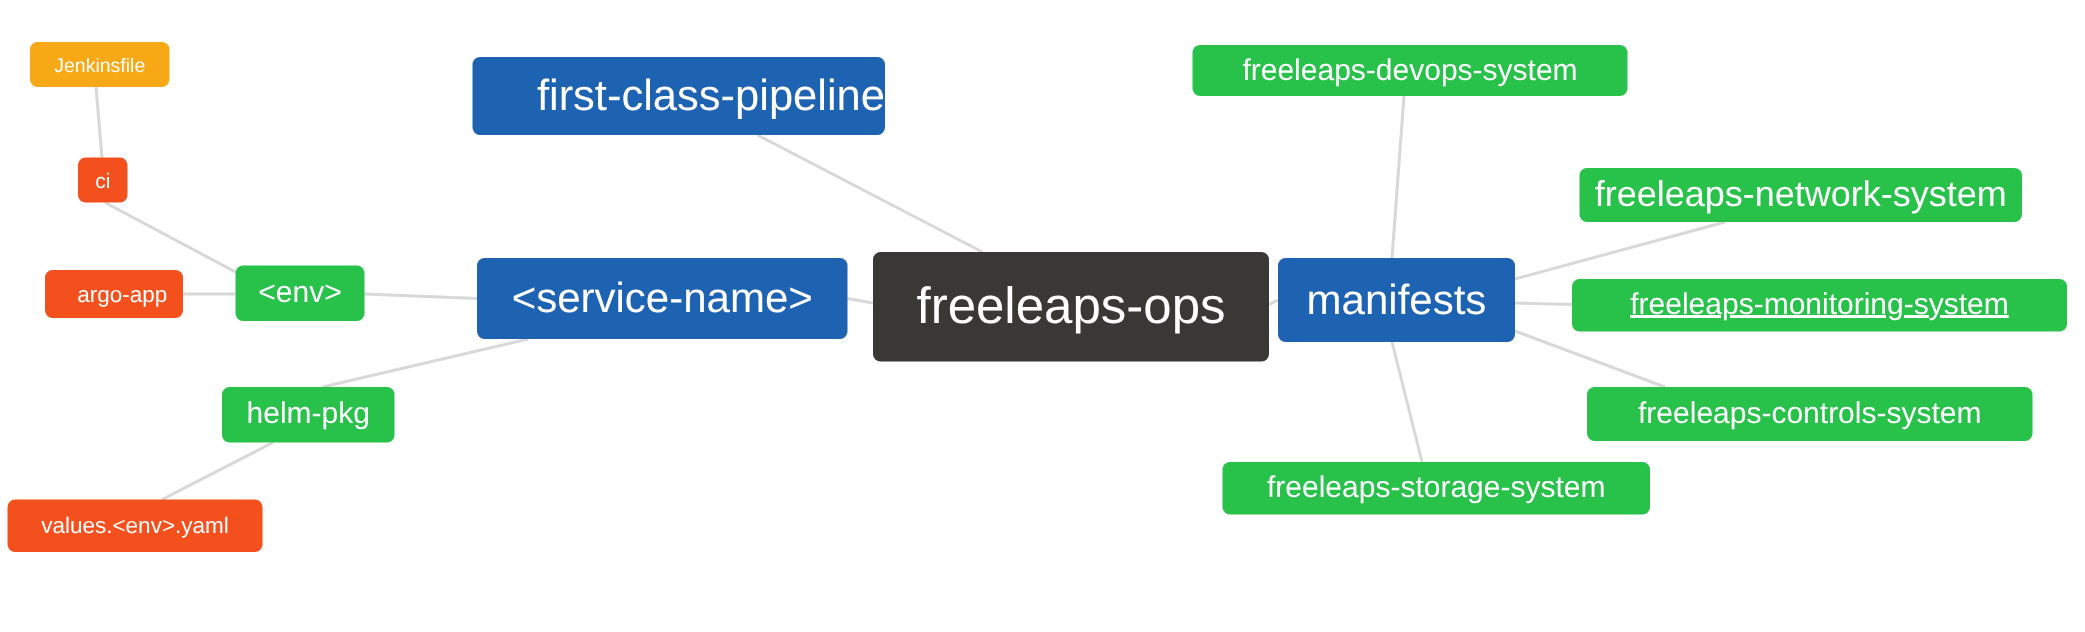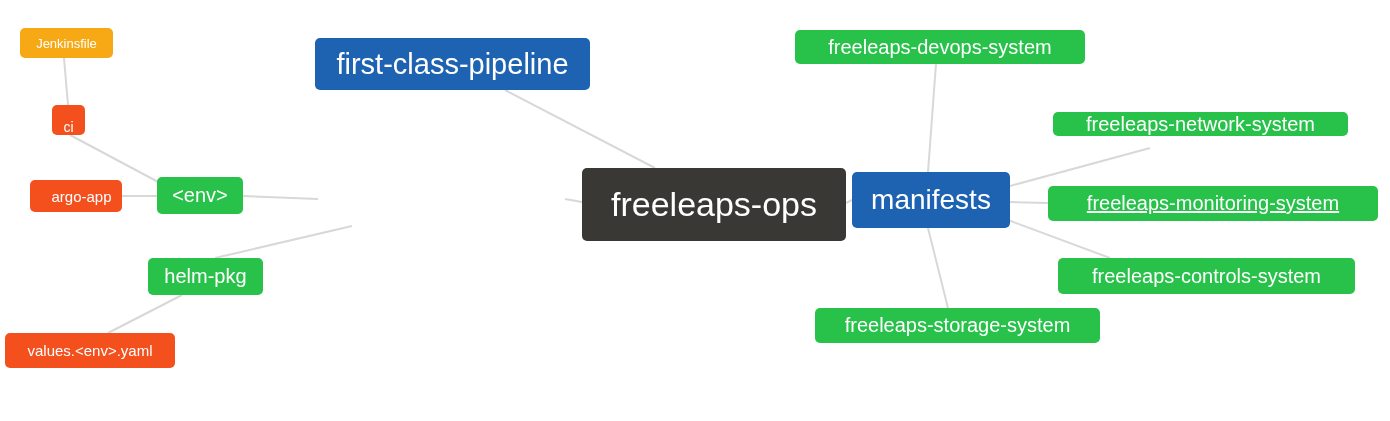--- a/index.html
+++ b/index.html
@@ -57,30 +57,33 @@
     <line x1="1010" y1="186" x2="1150" y2="148"></line>
     <line x1="1010" y1="202" x2="1048" y2="203"></line>
     <line x1="1008" y1="220" x2="1110" y2="258"></line>
     <line x1="928" y1="228" x2="948" y2="308"></line>
   </svg>
 
   <div class="node dark" style="left:582px; top:168px; width:264px; height:73px; font-size:34px;">
     <span>freeleaps-ops</span>
   </div>
 
-  <div class="node blue" style="left:315px; top:38px; width:275px; height:52px; font-size:29px;">
+  <div class="node blue" style="left:315px; top:38px; width:275px; height:52px; font-size:29px;justify-content:flex-end;">
     <span>first-class-pipeline</span>
   </div>
 
+  <div class="node blue" style="left:318px; top:172px; width:247px; height:54px; font-size:28px;">
+    <span>&lt;service-name&gt;</span>
+  </div>
 
   <div class="node green" style="left:157px; top:177px; width:86px; height:37px; font-size:20px;">
     <span>&lt;env&gt;</span>
   </div>
 
-  <div class="node red" style="left:52px; top:105px; width:33px; height:30px; font-size:14px;align-items:flex-end;">
+  <div class="node red" style="left:52px; top:105px; width:33px; height:30px; font-size:14px;">
     <span>ci</span>
   </div>
 
   <div class="node amber" style="left:20px; top:28px; width:93px; height:30px; font-size:13px;">
     <span>Jenkinsfile</span>
   </div>
 
   <div class="node red" style="left:30px; top:180px; width:92px; height:32px; font-size:15px;padding-left:11px;">
     <span>argo-app</span>
   </div>
@@ -94,21 +97,21 @@
   </div>
 
   <div class="node blue" style="left:852px; top:172px; width:158px; height:56px; font-size:28px;">
     <span>manifests</span>
   </div>
 
   <div class="node green" style="left:795px; top:30px; width:290px; height:34px; font-size:20px;">
     <span>freeleaps-devops-system</span>
   </div>
 
-  <div class="node green" style="left:1053px; top:112px; width:295px; height:24px; font-size:20px;">
+  <div class="node green" style="left:1053px; top:112px; width:295px; height:36px; font-size:24px;">
     <span>freeleaps-network-system</span>
   </div>
 
   <div class="node green" style="left:1048px; top:186px; width:330px; height:35px; font-size:20px;text-decoration:underline;">
     <span>freeleaps-monitoring-system</span>
   </div>
 
   <div class="node green" style="left:1058px; top:258px; width:297px; height:36px; font-size:20px;">
     <span>freeleaps-controls-system</span>
   </div>

